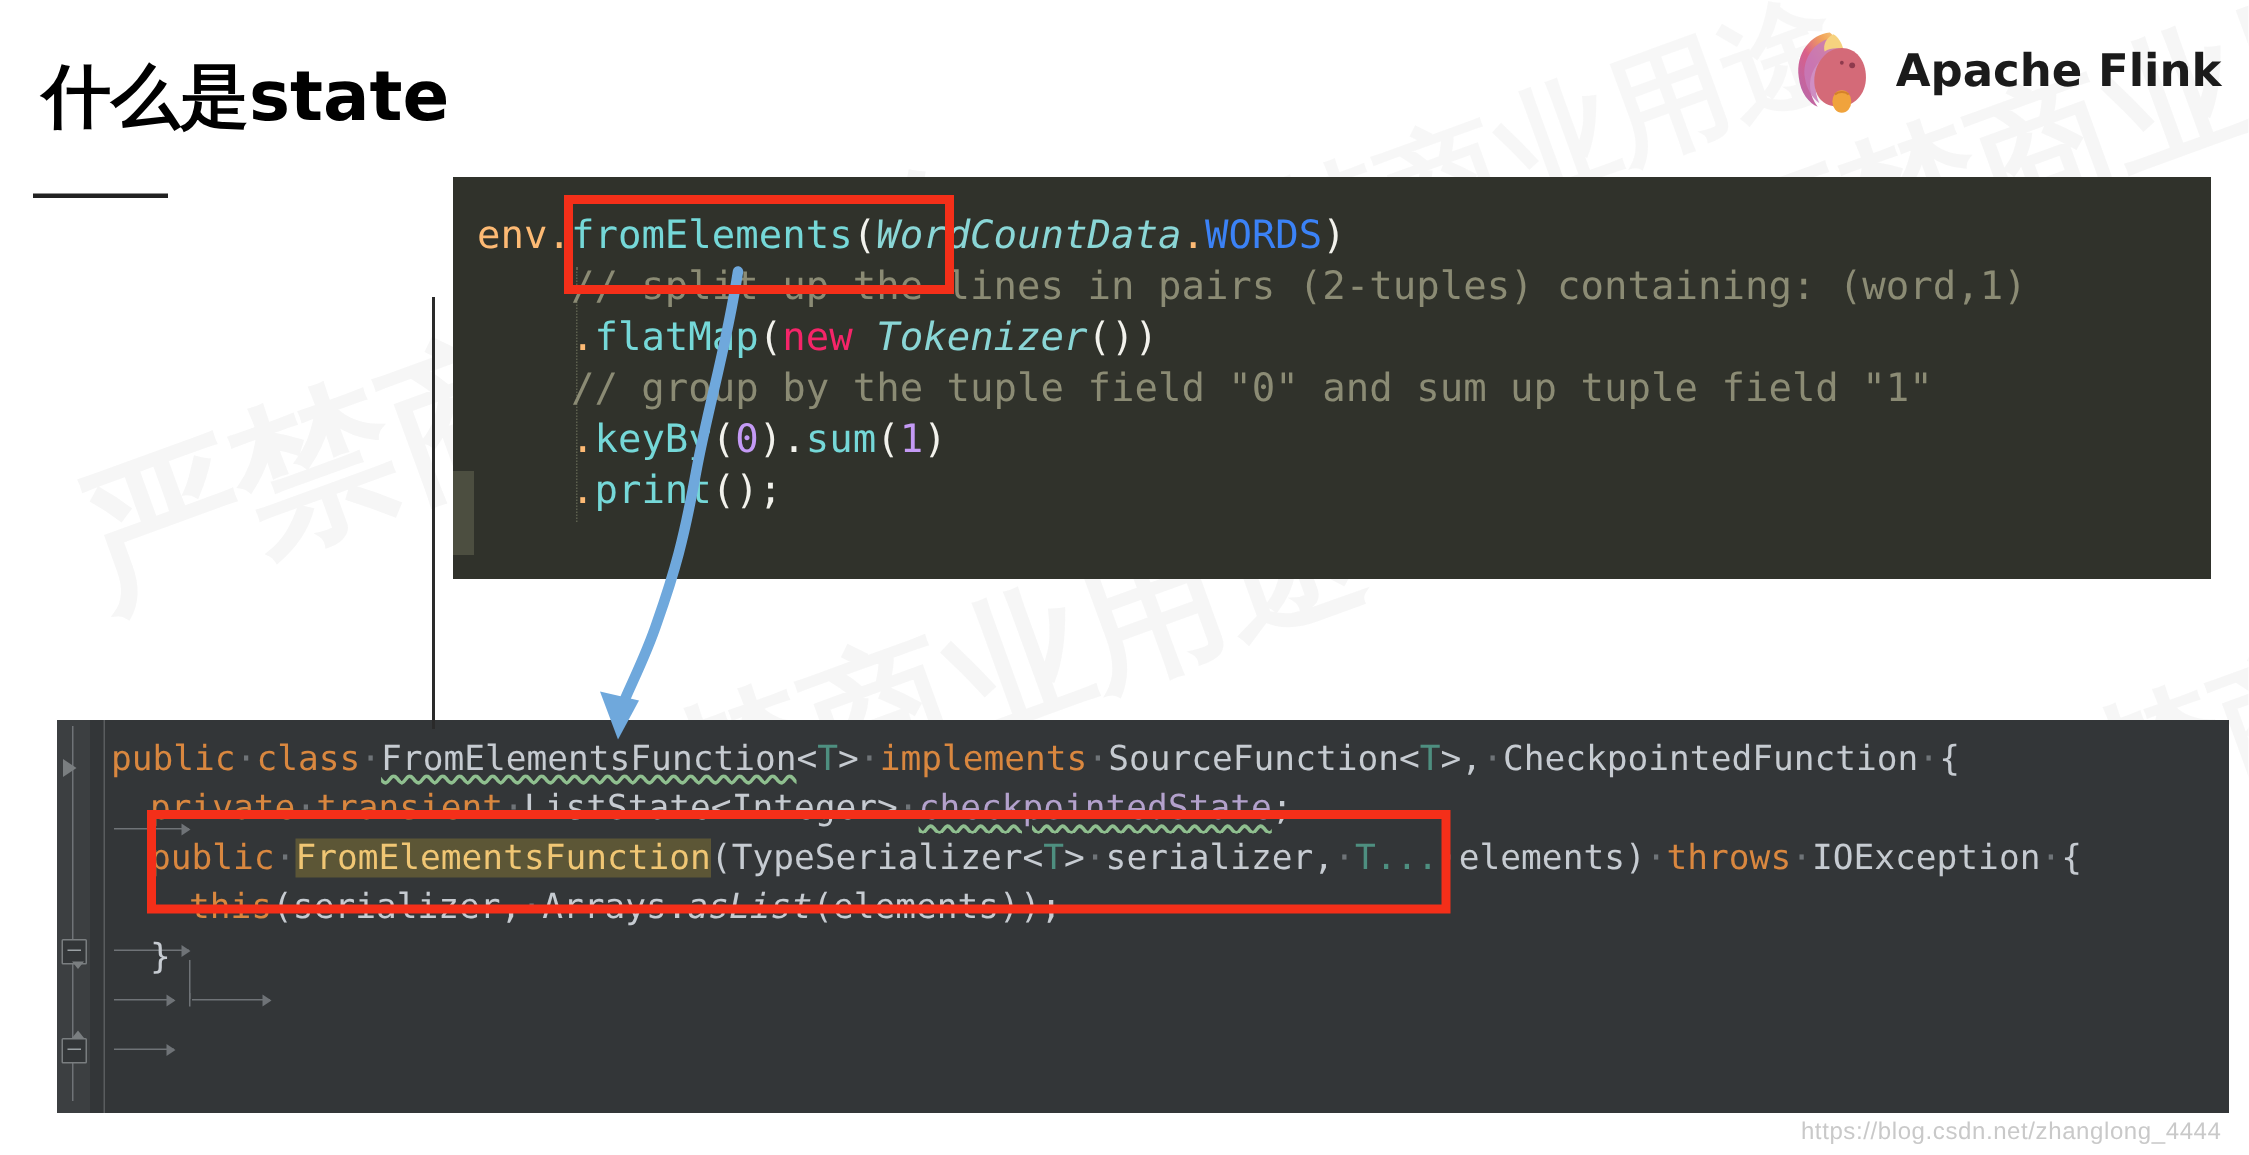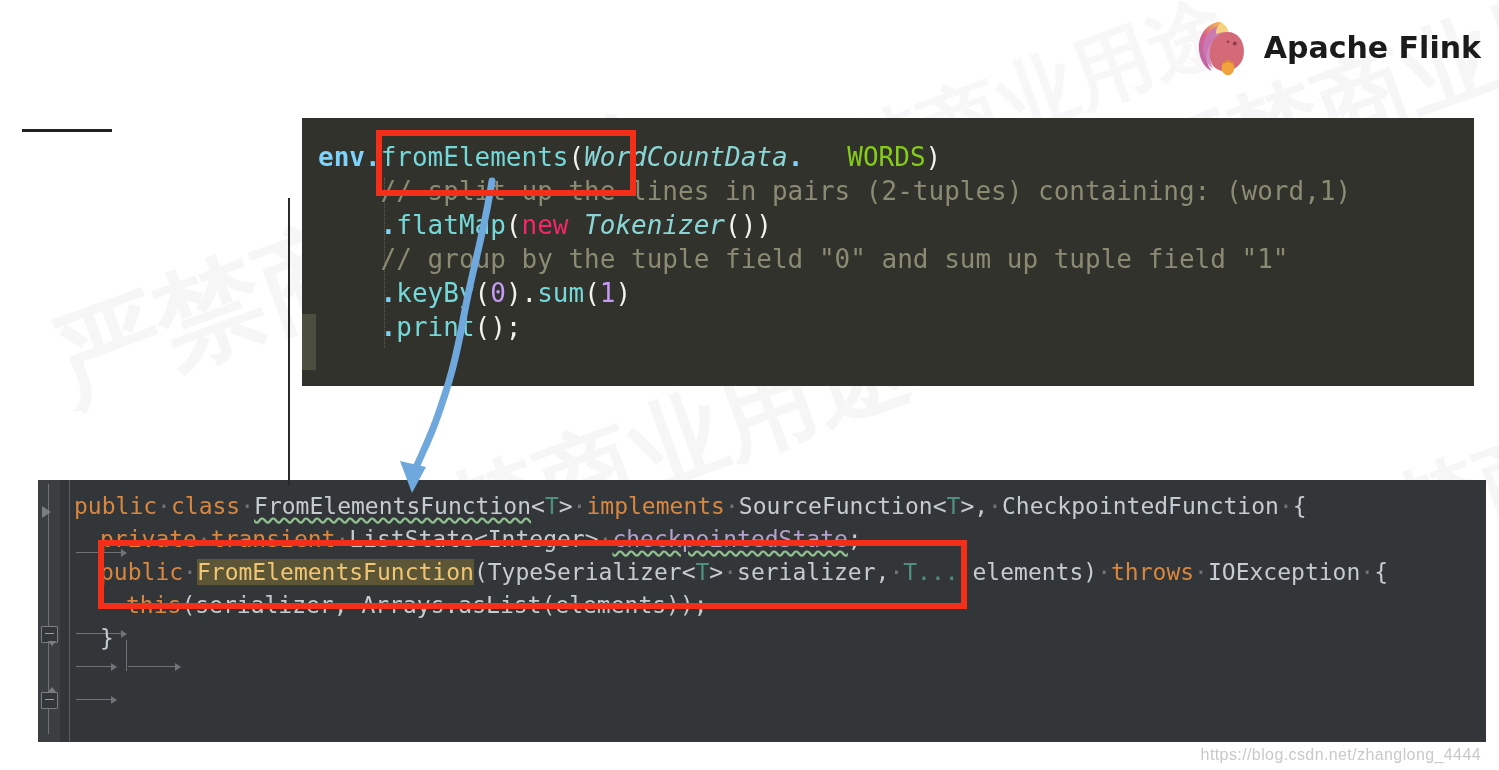--- a/index.html
+++ b/index.html
@@ -102,36 +102,36 @@
   #gutter{
     position:absolute;left:0;top:0;width:22px;height:262px;background:#3c3f41;
   }
   #gutter-line{
     position:absolute;left:31px;top:0;width:1px;height:262px;background:#5a5d5f;
   }
   #code-bottom .lines{position:absolute;left:36px;top:10px;}
   #code-bottom .ln{height:33px;}
 
   
-  .t-plain{color:#7dd3fc;font-weight:bold;}
+  .t-plain{color:#fdba74;}
   .t-fn{color:#75d8d8;}
   .t-cls{color:#8ad6d6;font-style:italic;text-align:center;}
-  .t-const{color:#84cc16;margin-left:44px;}
+  .t-const{color:#3b82f6;}
   .t-kw{color:#f52569;margin-top:15px;}
   .t-num{color:#c49af5;}
   .t-cmt{color:#8b8b74;}
   .t-paren{color:#f2f2ec;}
 
   
   .b-kw{color:#d9873f;}
   .b-id{color:#c6cbd1;}
   .b-gen{color:#4e8f80;}
   .b-field{color:#b3a1cc;}
   .b-punct{color:#c6cbd1;}
-  .b-italic{}
+  .b-italic{font-style:italic;}
   .b-hl{background:#5c5636;color:#f0c674;}
   .sq-g{
     text-decoration:underline;
     text-decoration-style:wavy;
     text-decoration-color:#8fbf8f;
     text-underline-offset:3px;
   }
   .dot{color:#6f7478;}
 
   
@@ -186,20 +186,21 @@
 <body>
 
 <div class="stage">
 
   <div class="wm" style="left:40px;top:185px;font-size:108px;transform:rotate(-20deg);opacity:.75;">严禁商业用途</div>
   <div class="wm" style="left:345px;top:395px;font-size:96px;transform:rotate(-20deg);opacity:.7;">严禁商业用途</div>
   <div class="wm" style="left:1130px;top:20px;font-size:92px;transform:rotate(-20deg);opacity:.7;">严禁商业用途</div>
   <div class="wm" style="left:1300px;top:400px;font-size:88px;transform:rotate(-20deg);opacity:.7;">严禁商业用途</div>
   <div class="wm" style="left:760px;top:55px;font-size:80px;transform:rotate(-20deg);opacity:.6;">严禁商业用途</div>
 
+  <div id="title-cn">什么是state</div>
   <div id="title-underline"></div>
 
   <div id="flink-logo">
     <svg id="flink-mark" viewBox="0 0 100 108">
       <defs>
         <linearGradient id="tailg" x1="0" y1="1" x2="1" y2="0">
           <stop offset="0%" stop-color="#b06ab3"></stop>
           <stop offset="45%" stop-color="#d95f8a"></stop>
           <stop offset="75%" stop-color="#f2a65a"></stop>
           <stop offset="100%" stop-color="#f7d488"></stop>

